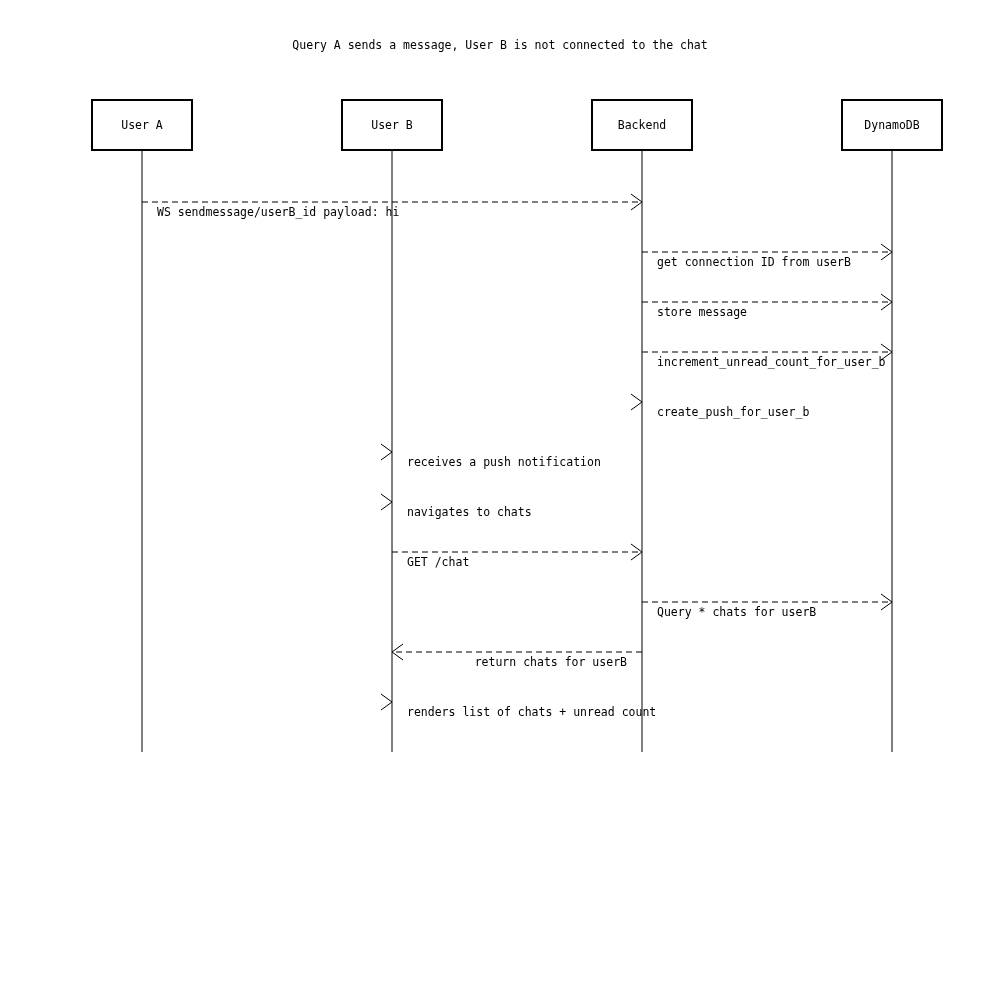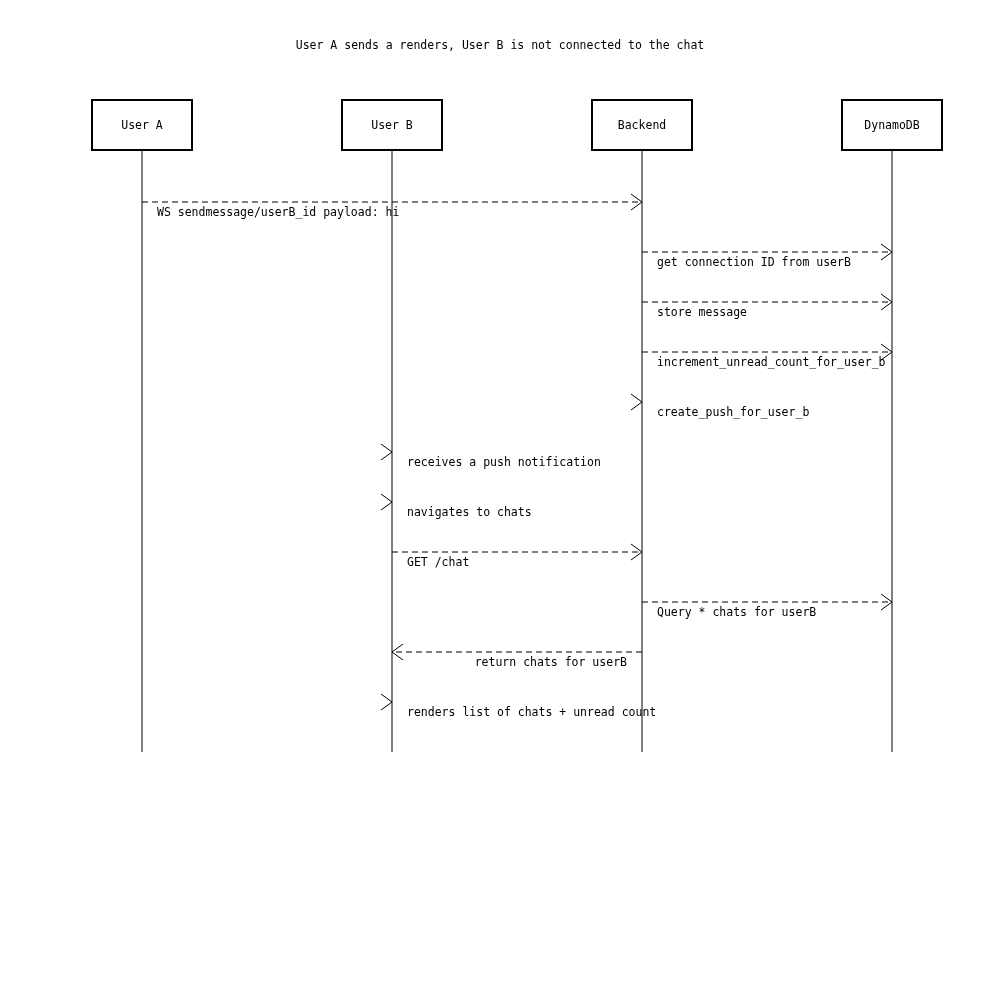--- a/index.html
+++ b/index.html
@@ -36,21 +36,21 @@
     fill: var(--ink, #000000);
     white-space: pre;
   }
   .mid { text-anchor: middle; }
   .end { text-anchor: end; }
 </style>
 </head>
 <body>
 
 <div class="stage" style="--ink: #000000; --bg: #ffffff;">
-  <div class="diagram-title">User A sends a renders, User B is not connected to the chat</div>
+  <div class="diagram-title">Query A sends a message, User B is not connected to the chat</div>
   <svg id="diagram-canvas" width="1000" height="1000" viewBox="0 0 1000 1000" xmlns="http://www.w3.org/2000/svg">
       <g>
         <line x1="142" y1="150" x2="142" y2="752" class="ll"></line>
         <rect x="92" y="100" width="100" height="50" class="box"></rect>
         <text x="142" y="129" class="txt mid">User A</text>
       </g>
       <g>
         <line x1="392" y1="150" x2="392" y2="752" class="ll"></line>
         <rect x="342" y="100" width="100" height="50" class="box"></rect>
         <text x="392" y="129" class="txt mid">User B</text>

